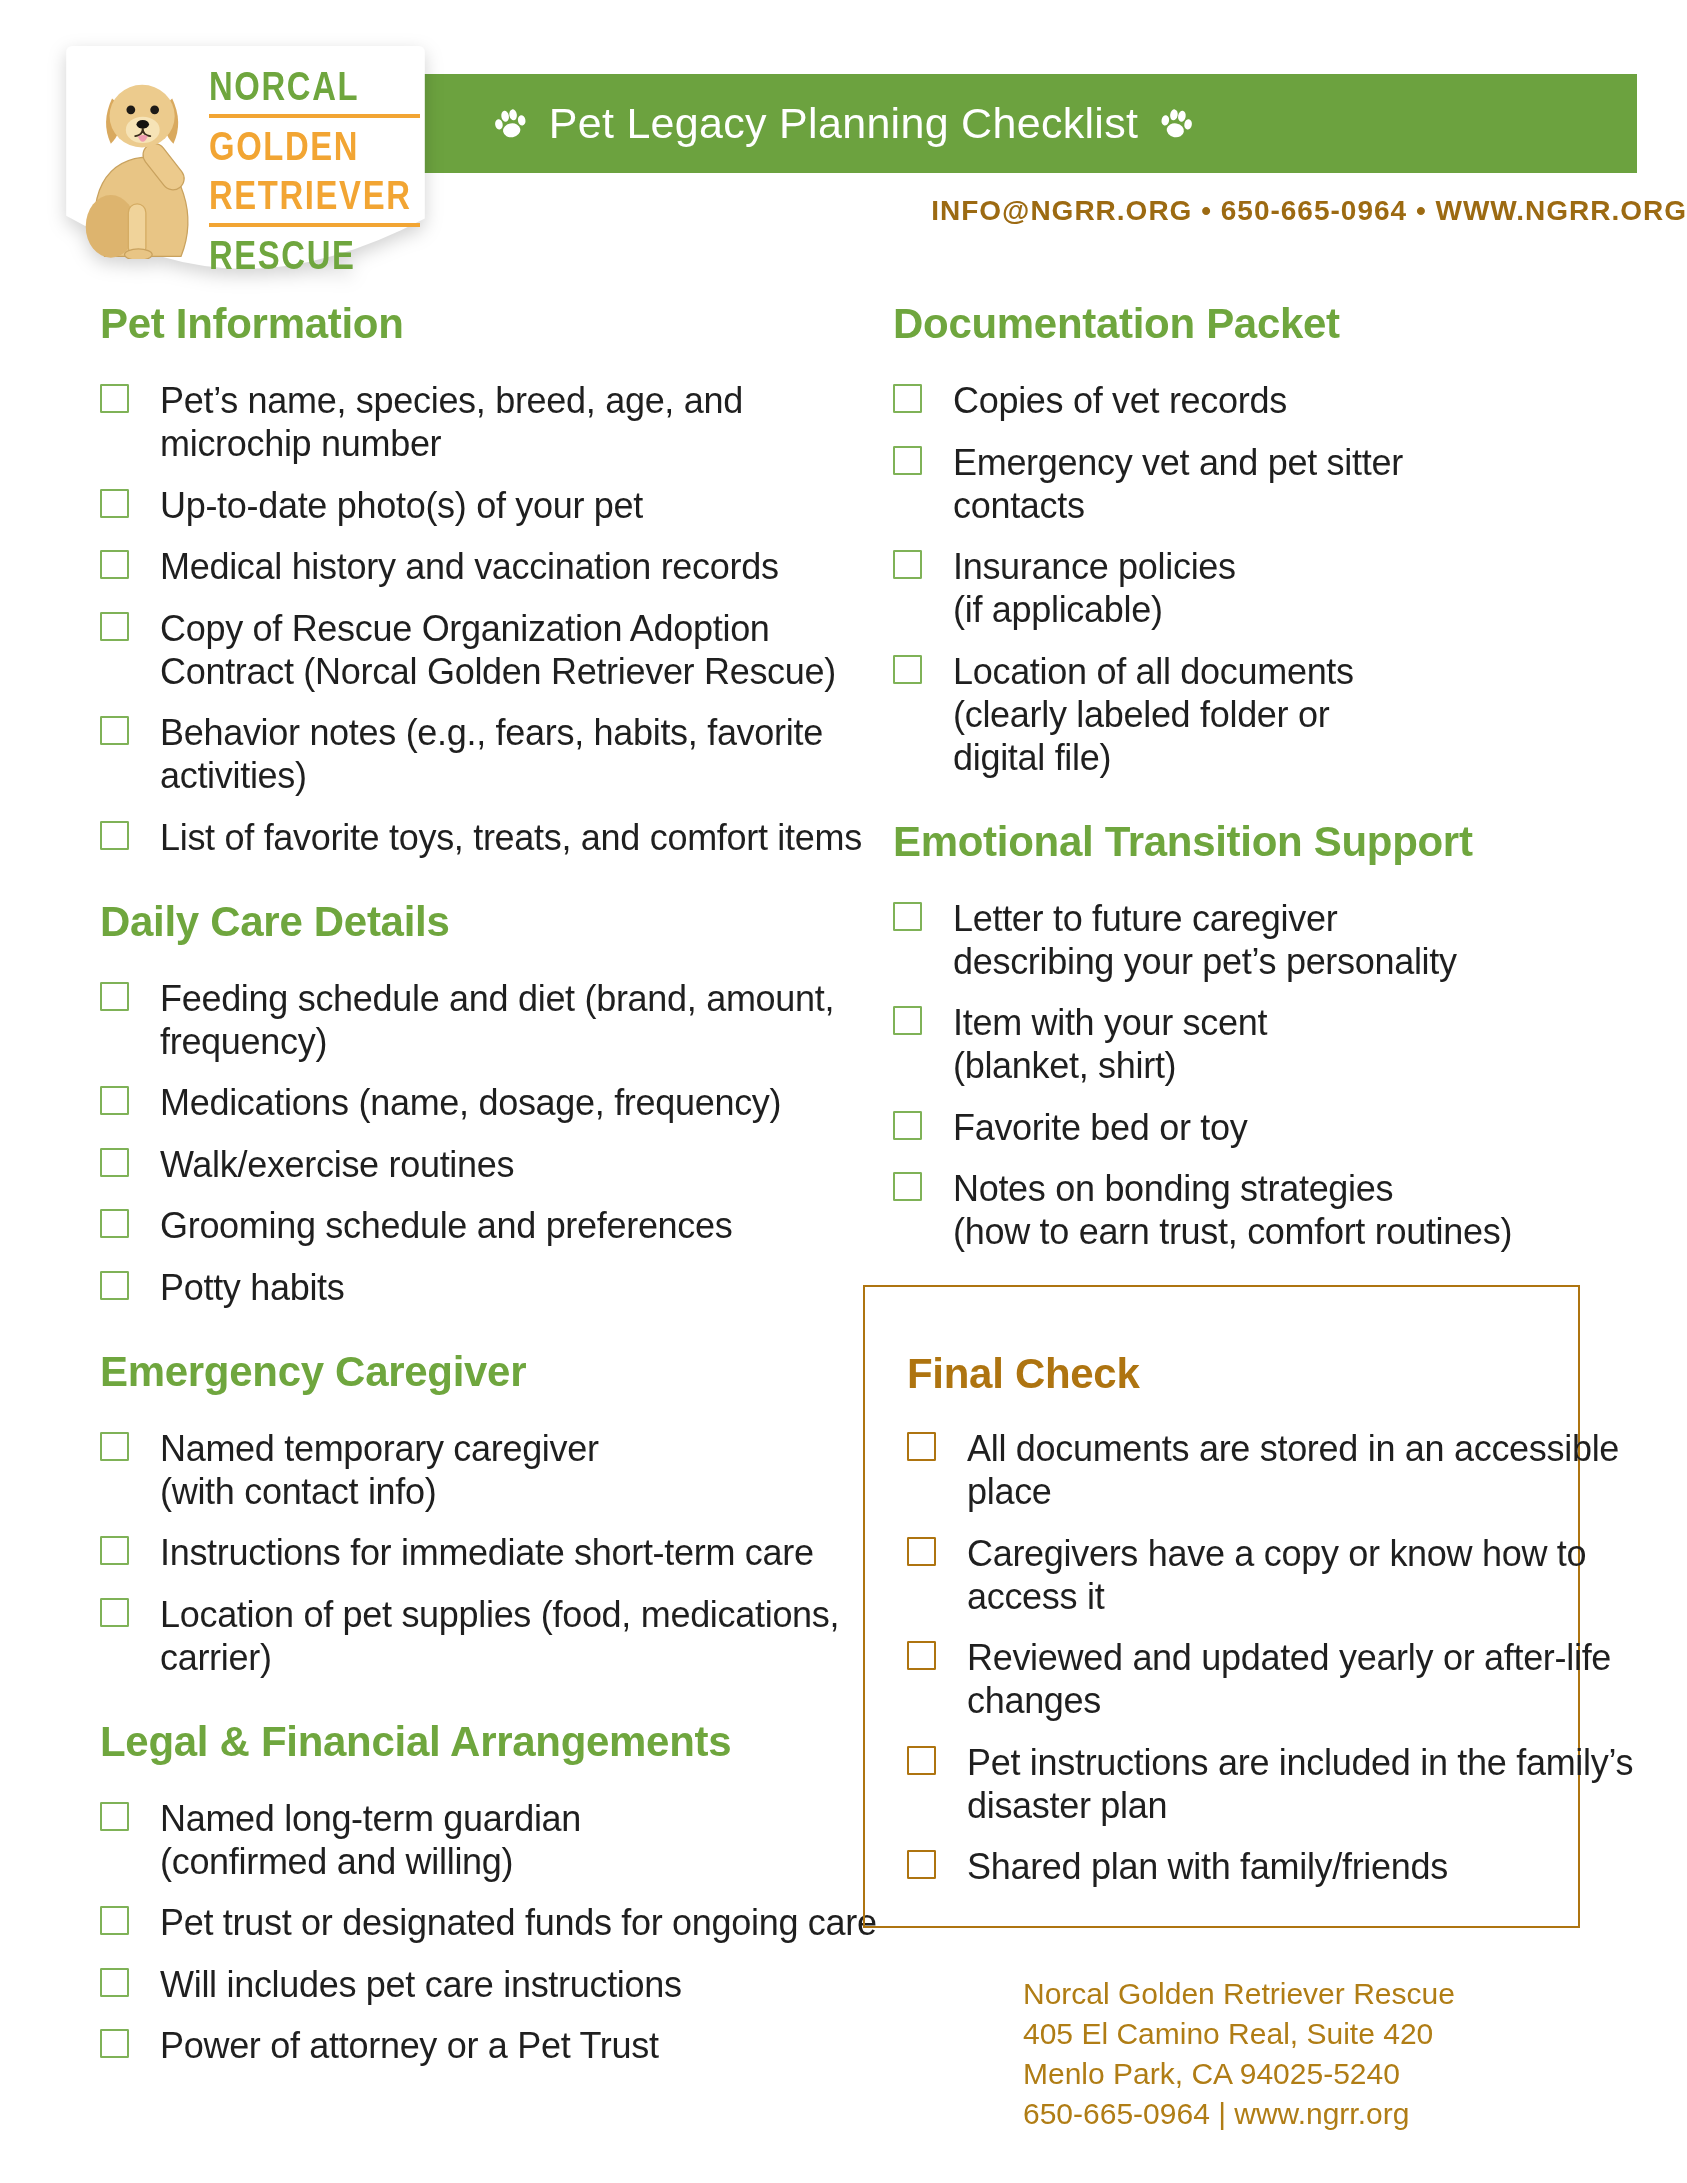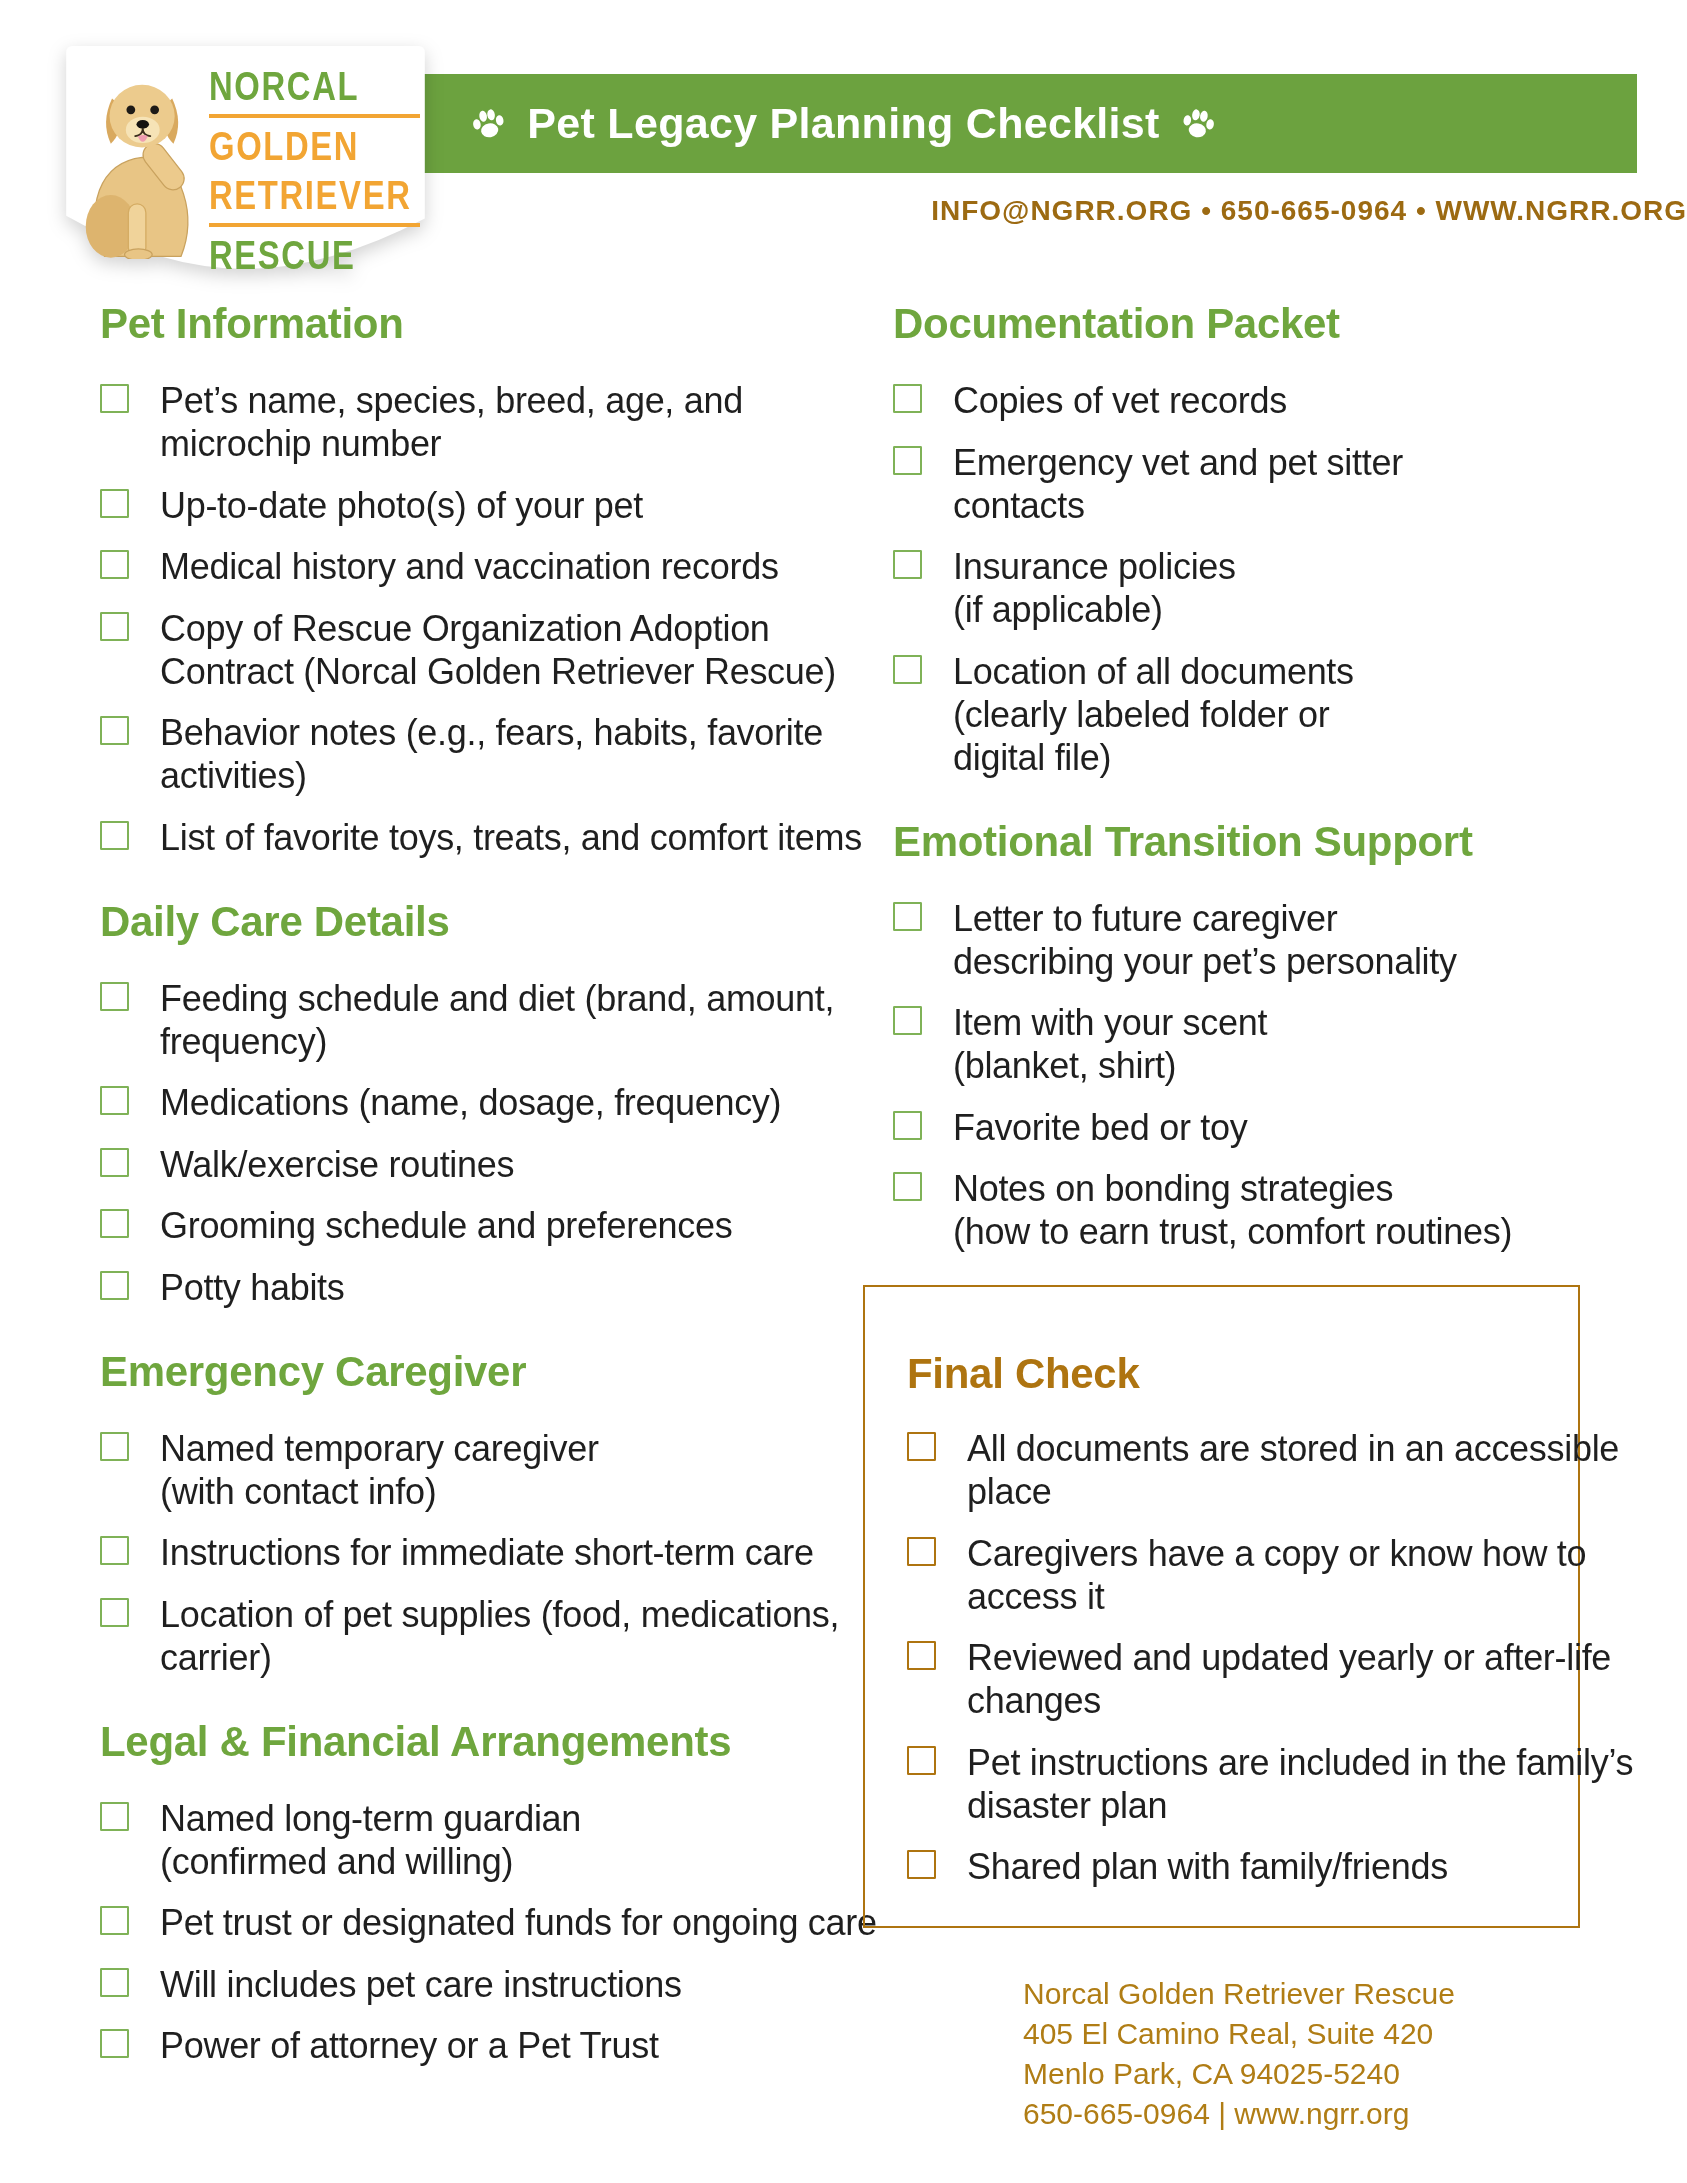--- a/index.html
+++ b/index.html
@@ -11,21 +11,21 @@
     overflow:hidden;
   }
   
   .banner{
     position:absolute;left:413px;top:74px;width:1224px;height:99px;
     background:var(--green-banner);
   }
   .banner-title{
     position:absolute;left:0;top:74px;width:1687px;height:99px;
     display:flex;align-items:center;justify-content:center;gap:20px;
-    color:#ffffff;font-weight:bold;font-size:43px;letter-spacing:0.3px;border-radius:25px;
+    color:#ffffff;font-weight:normal;font-size:43px;letter-spacing:0.3px;border-radius:25px;
   }
   .paw{width:37px;height:37px;}
   .contact-line{
     position:absolute;left:0;top:195px;width:1687px;
     text-align:right;
     color:var(--brown-contact);
     font-weight:bold;font-size:28px;letter-spacing:1px;
   }
   .logo-card{
     position:absolute;left:66px;top:46px;width:359px;height:227px;

